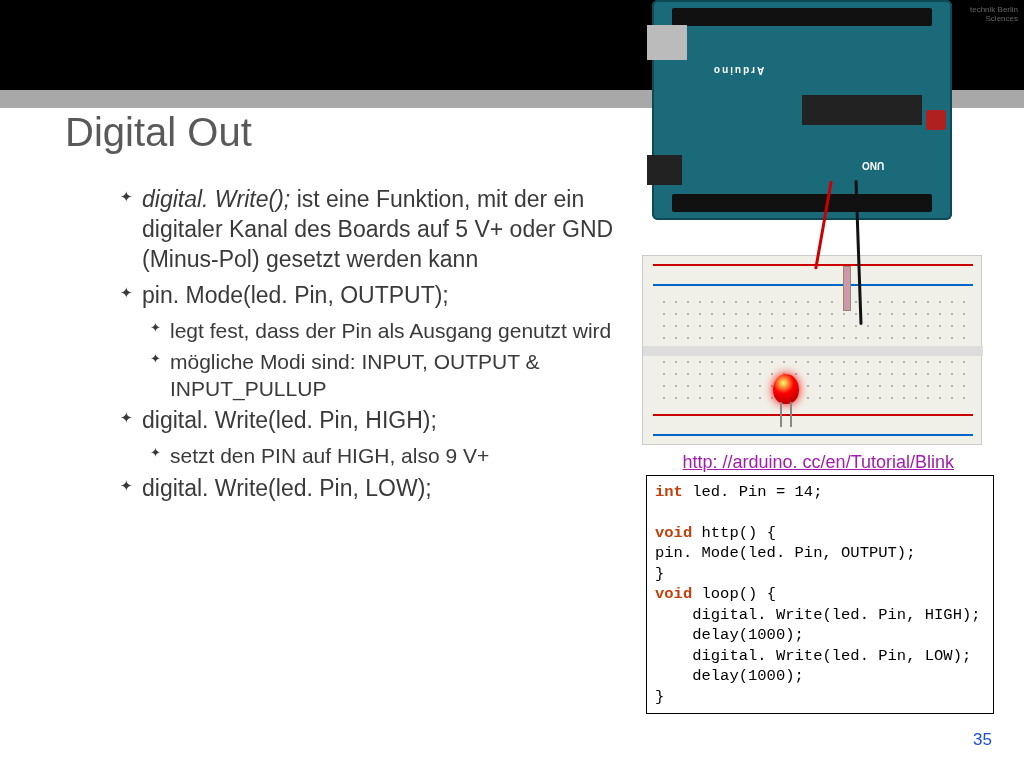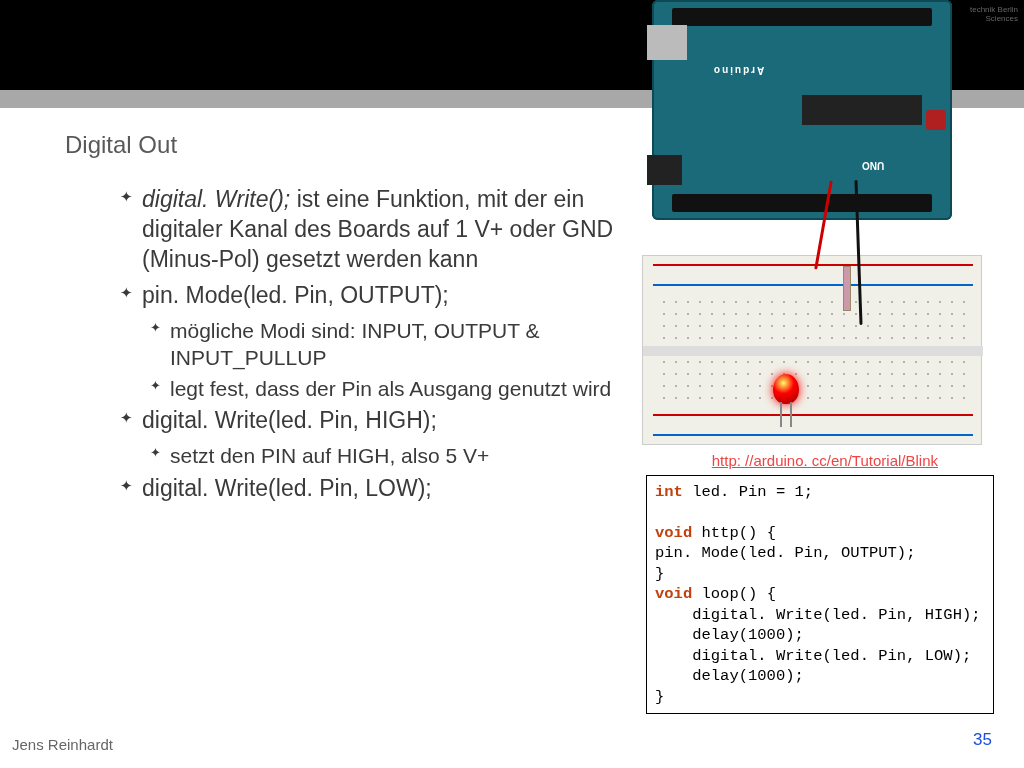--- a/index.html
+++ b/index.html
@@ -1,19 +1,19 @@
 <!DOCTYPE html>
 <html><head>
 <meta charset="utf-8">
 <style>
   * { margin: 0; padding: 0; box-sizing: border-box; }
   body { width: 1024px; height: 768px; font-family: Arial, Helvetica, sans-serif; background: #fff; position: relative; overflow: hidden; }
   .top-black { position: absolute; left: 0; top: 0; width: 1024px; height: 90px; background: #000; }
   .top-grey { position: absolute; left: 0; top: 90px; width: 1024px; height: 18px; background: #a8a8a8; }
-  .slide-title { position: absolute; left: 65px; top: 131px; font-size: 24px; color: #595959; font-weight: 400; }
+  .slide-title { position: absolute; left: 65px; top: 110px; font-size: 40px; color: #595959; font-weight: 400; }
   .content { position: absolute; left: 120px; top: 185px; width: 500px; color: #3a3a3a; }
   .b1 { font-size: 23px; line-height: 1.3; margin-bottom: 6px; position: relative; padding-left: 22px; }
   .b1::before { content: "✦"; position: absolute; left: 0; top: 2px; font-size: 15px; color: #3a3a3a; }
   .b2 { font-size: 21px; line-height: 1.3; margin-bottom: 4px; margin-left: 30px; position: relative; padding-left: 20px; }
   .b2::before { content: "✦"; position: absolute; left: 0; top: 3px; font-size: 13px; color: #3a3a3a; }
   em.fn { font-style: italic; margin-top: 20px; }
   .arduino-img { position: absolute; right: 42px; top: 0; width: 340px; height: 450px; }
   .board { position: absolute; left: 10px; top: 0; width: 300px; height: 220px; background: #1a6a7a; border-radius: 6px; box-shadow: inset 0 0 0 2px #0d4a56; }
   .board .headers-top { position: absolute; left: 20px; top: 8px; width: 260px; height: 18px; background: #111; border-radius: 2px; }
   .board .headers-bot { position: absolute; left: 20px; bottom: 8px; width: 260px; height: 18px; background: #111; border-radius: 2px; }
@@ -33,45 +33,45 @@
   .bread .led { position: absolute; left: 130px; top: 118px; width: 26px; height: 30px; background: radial-gradient(circle at 40% 30%, #ff6 0%, #f00 40%, #900 100%); border-radius: 50% 50% 45% 45%; box-shadow: 0 0 10px #f00; }
   .bread .led::before, .bread .led::after { content: ""; position: absolute; width: 2px; height: 25px; background: #888; top: 28px; }
   .bread .led::before { left: 7px; }
   .bread .led::after { left: 17px; }
   .bread .res { position: absolute; left: 200px; top: 10px; width: 8px; height: 45px; background: linear-gradient(#c9a 0%, #c9a 50%, #c9a 100%); border: 1px solid #986; }
   .bread .dots { position: absolute; left: 15px; top: 40px; width: 310px; height: 110px;
     background-image: radial-gradient(circle, #666 1px, transparent 1.1px);
     background-size: 12px 12px; opacity: 0.45; }
   .wire-r { position: absolute; left: 180px; top: 180px; width: 3px; height: 90px; background: #c00; transform: rotate(10deg); border-radius: 2px; z-index: 5; }
   .wire-b { position: absolute; left: 215px; top: 180px; width: 3px; height: 145px; background: #111; transform: rotate(-2deg); border-radius: 2px; z-index: 5; }
-  .link { position: absolute; right: 86px; top: 452px; font-size: 15px; color: #ef4444; text-decoration: underline; }
+  .link { position: absolute; right: 70px; top: 452px; font-size: 18px; color: #a21caf; text-decoration: underline; }
   .codebox { position: absolute; right: 30px; top: 475px; width: 348px; border: 1px solid #000; padding: 6px 8px; font-family: "Courier New", monospace; font-size: 15.5px; line-height: 1.32; white-space: pre; color: #000; }
   .kw { color: #c2410c; font-weight: bold; }
   .footer { position: absolute; left: 12px; bottom: 14px; font-size: 15px; color: #666; line-height: 1.3; }
   .pagenum { position: absolute; right: 32px; bottom: 18px; font-size: 17px; color: #1d4ed8; }
   .logo-hint { position: absolute; right: 6px; top: 6px; width: 50px; font-size: 8px; color: #666; line-height: 1.1; text-align: right; }
 </style>
 </head>
 <body>
 
 <div class="top-black"></div>
 <div class="top-grey"></div>
 <div class="logo-hint">technik Berlin Sciences</div>
 
 <div class="slide-title">Digital Out</div>
 
 <div class="content">
   <div class="b1">
-    <em class="fn">digital. Write();</em><span> ist eine Funktion, mit der ein digitaler Kanal des Boards auf 1 V+ oder GND (Minus-Pol) gesetzt werden kann</span>
+    <em class="fn">digital. Write();</em><span> ist eine Funktion, mit der ein digitaler Kanal des Boards auf 5 V+ oder GND (Minus-Pol) gesetzt werden kann</span>
   </div>
   <div class="b1">pin. Mode(led. Pin, OUTPUT);</div>
+  <div class="b2">legt fest, dass der Pin als Ausgang genutzt wird</div>
   <div class="b2">mögliche Modi sind: INPUT, OUTPUT &amp; INPUT_PULLUP</div>
-  <div class="b2">legt fest, dass der Pin als Ausgang genutzt wird</div>
   <div class="b1">digital. Write(led. Pin, HIGH);</div>
-  <div class="b2">setzt den PIN auf HIGH, also 5 V+</div>
+  <div class="b2">setzt den PIN auf HIGH, also 9 V+</div>
   <div class="b1">digital. Write(led. Pin, LOW);</div>
 </div>
 
 <div class="arduino-img">
   <div class="board">
     <div class="headers-top"></div>
     <div class="headers-bot"></div>
     <div class="chip"></div>
     <div class="usb"></div>
     <div class="pwr"></div>
@@ -88,28 +88,27 @@
     <div class="rails r4"></div>
     <div class="dots"></div>
     <div class="mid"></div>
     <div class="res"></div>
     <div class="led"></div>
   </div>
 </div>
 
 <a class="link">http: //arduino. cc/en/Tutorial/Blink</a>
 
-<div class="codebox"><span class="kw">int</span><span> led. Pin = 1;</span>
+<div class="codebox"><span class="kw">int</span><span> led. Pin = 14;</span>
 <span></span>
 <span class="kw">void</span><span> http() {</span>
 <span>pin. Mode(led. Pin, OUTPUT);</span>
 <span>}</span>
 <span class="kw">void</span><span> loop() {</span>
 <span>    digital. Write(led. Pin, HIGH);</span>
 <span>    delay(1000);</span>
 <span>    digital. Write(led. Pin, LOW);</span>
 <span>    delay(1000);</span>
 <span>}</span></div>
 
 <div class="footer">
-  <div>Jens Reinhardt</div>
 </div>
 <div class="pagenum">35</div>
 
 </body></html>

